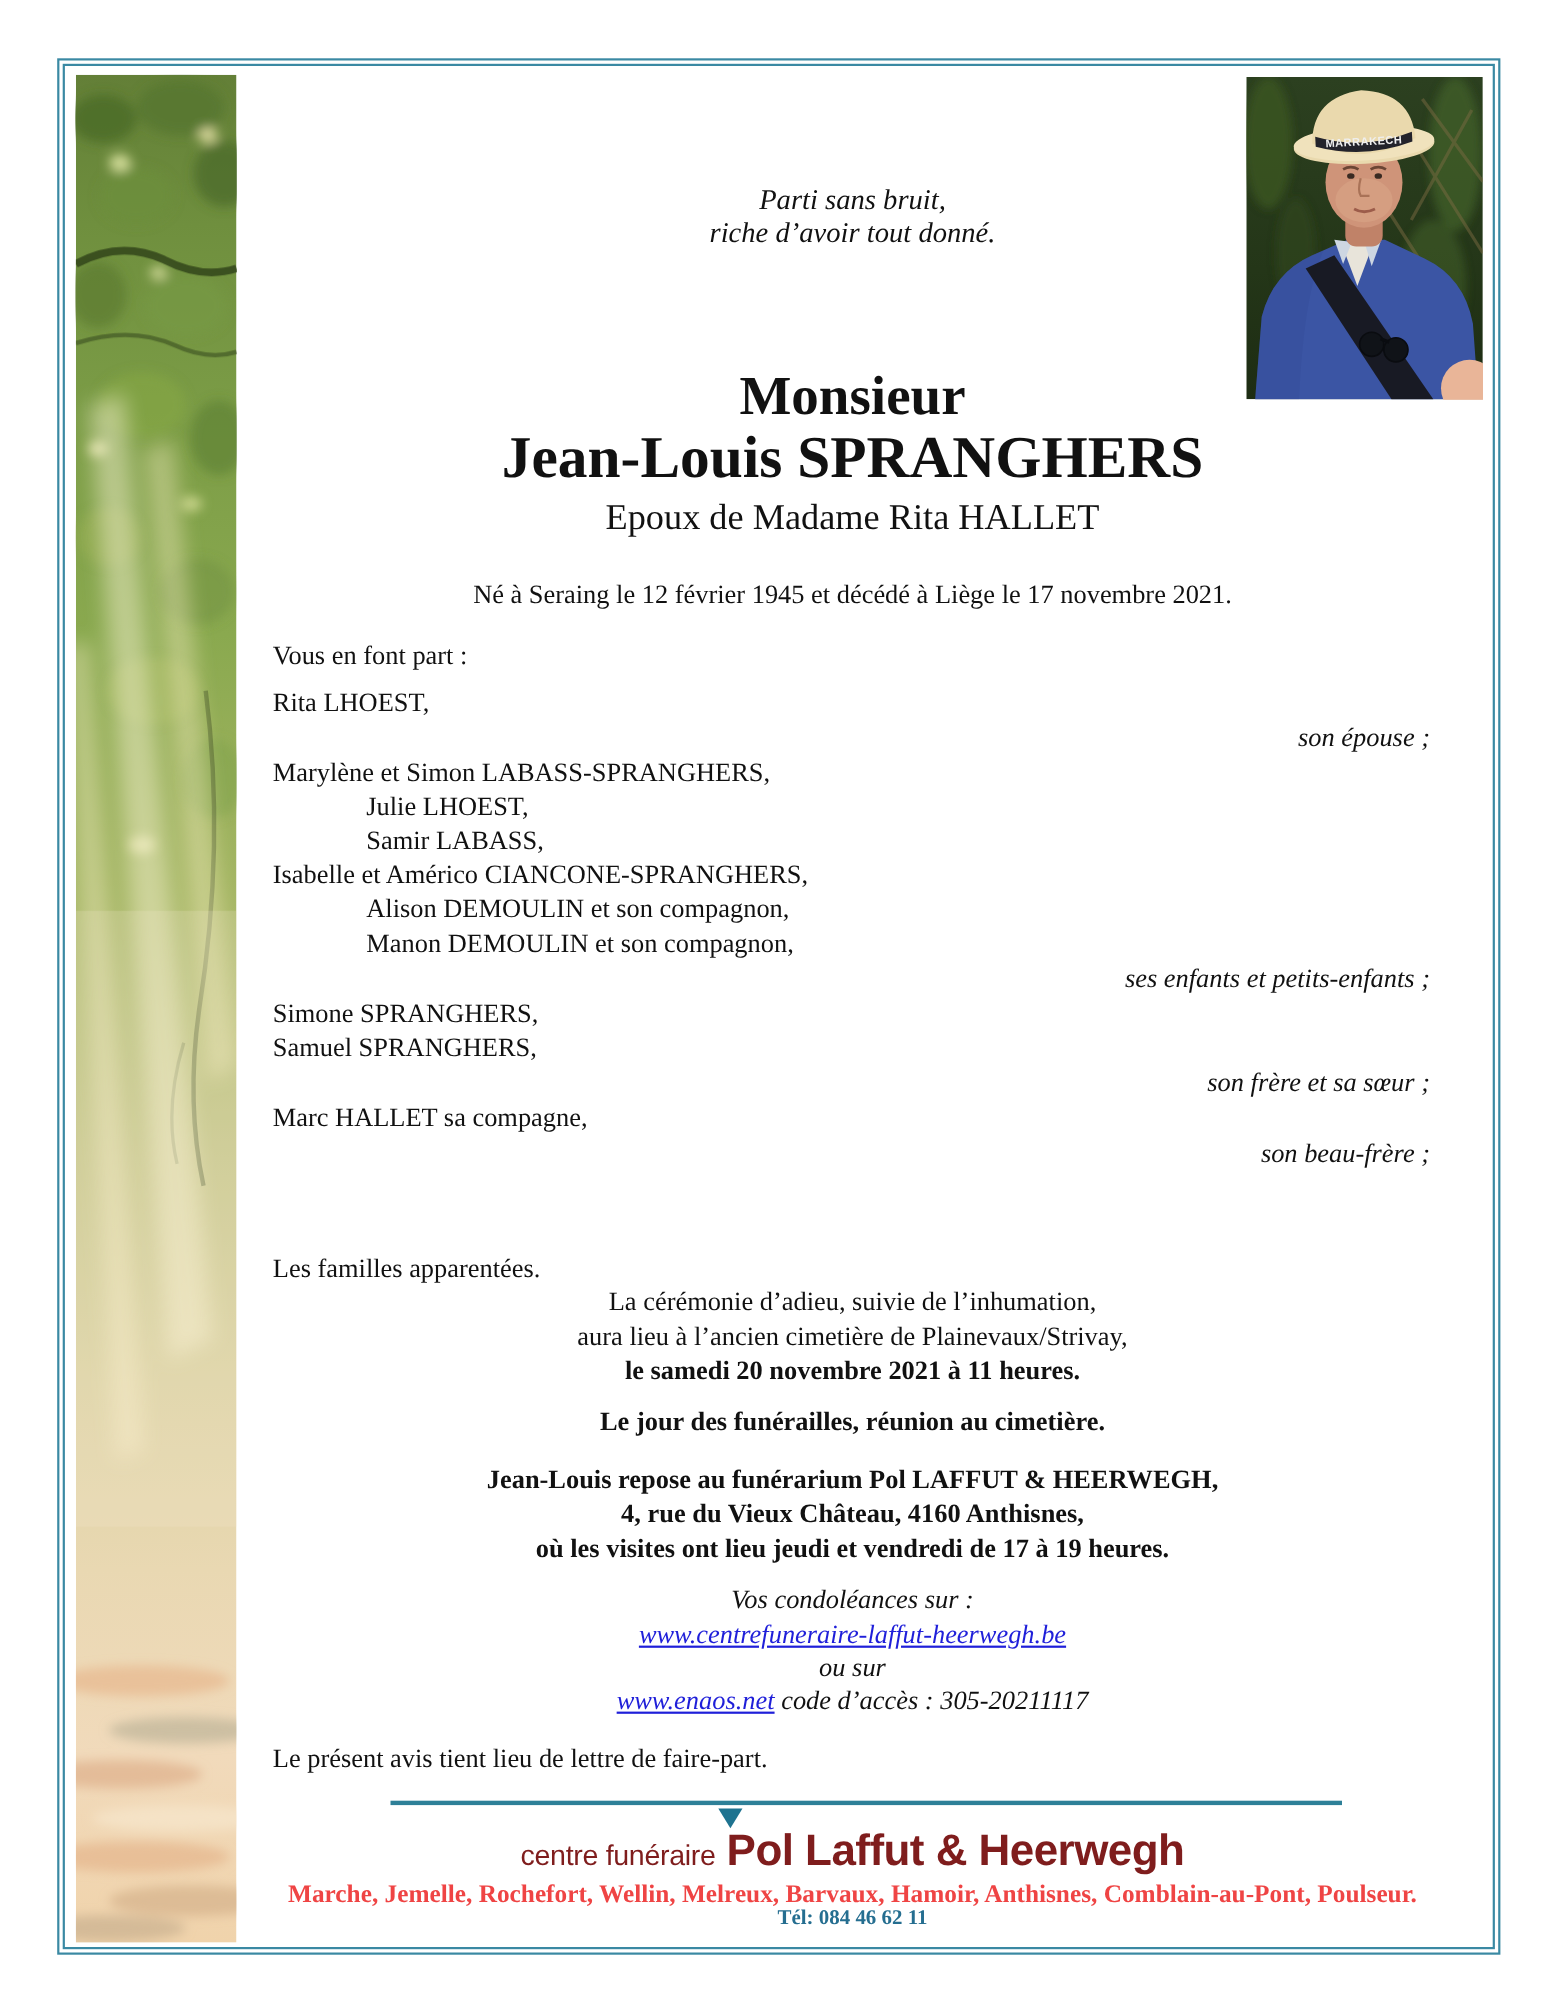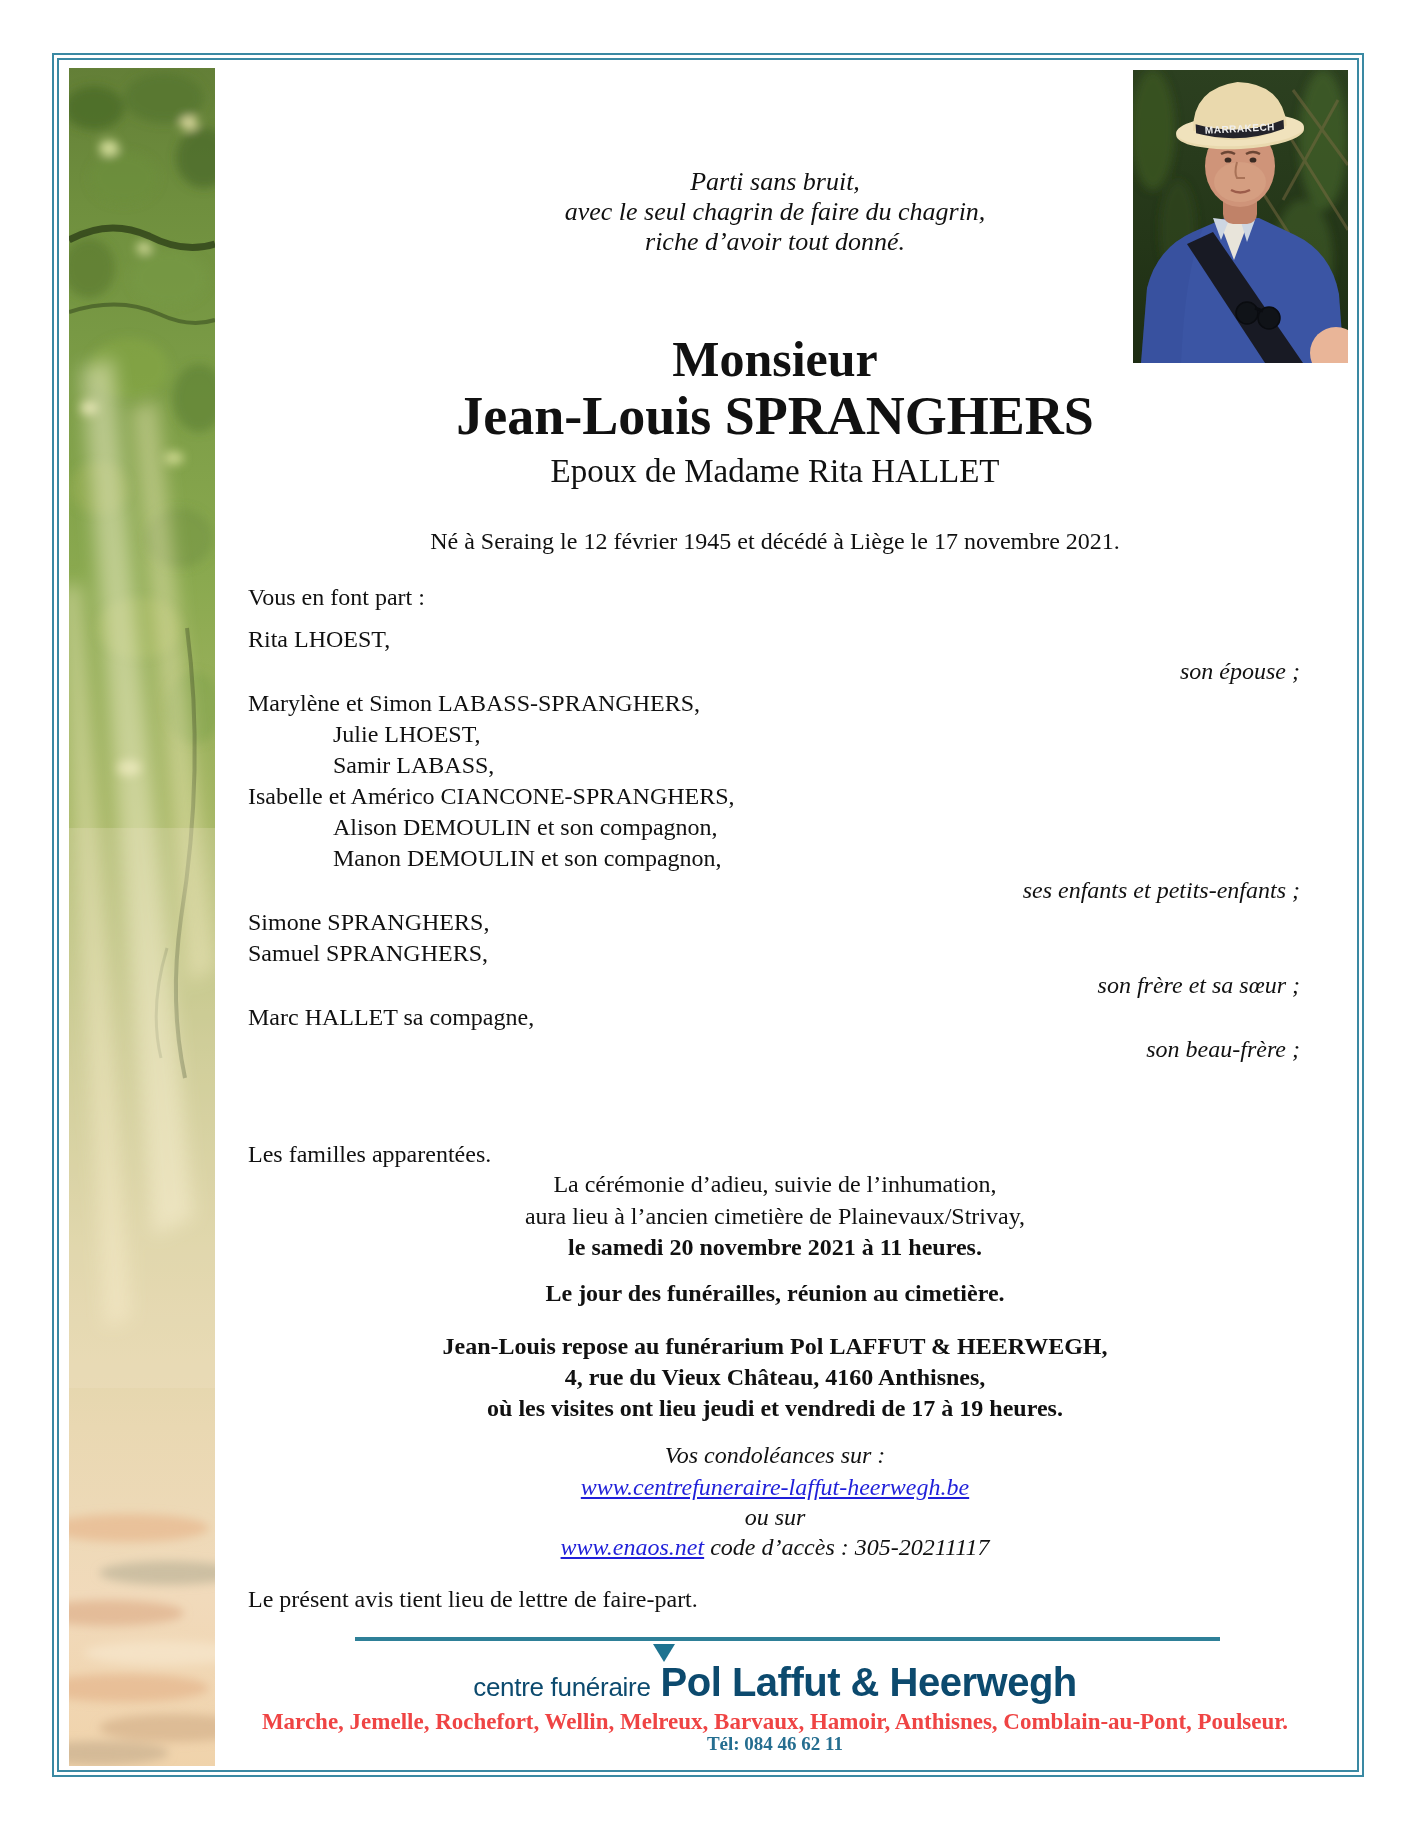--- a/index.html
+++ b/index.html
@@ -32,21 +32,21 @@
   .gathering{top:1278px;}
   .repose{top:1331px;line-height:31px;font-size:24px;}
   .cond-intro{top:1440px;}
   .cond-link1{top:1472px;}
   .cond-or{top:1502px;}
   .cond-link2{top:1532px;}
   .notice{top:1584px;}
   a.doclink{color:#1f1fd9;text-decoration:underline;font-style:italic;}
   
   .rule{left:355px;top:1637px;width:865px;height:4px;background:#2e8098;}
-  .logo-line{top:1660px;white-space:nowrap;color:#0c4a6e;font-family:"Liberation Sans", sans-serif;}
+  .logo-line{top:1660px;white-space:nowrap;color:#7f1d1d;font-family:"Liberation Sans", sans-serif;}
   .brand-prefix{font-size:26px;letter-spacing:-0.3px;margin-right:10px;vertical-align:baseline;}
   .brand-name{font-size:40px;font-weight:bold;letter-spacing:-0.5px;vertical-align:baseline;position:relative;display:inline-block;}
   .brand-tri{position:absolute;left:-8px;top:-16px;width:0;height:0;
     border-left:11px solid transparent;border-right:11px solid transparent;border-top:18px solid #1e7390;}
   .towns{top:1709px;font-size:23px;font-weight:bold;color:#ef4444;}
   .phone{top:1733px;font-size:19px;font-weight:bold;color:#256e90;}
   .strip{left:69px;top:68px;width:146px;height:1698px;}
   .photo{left:1133px;top:70px;width:215px;height:293px;}
 </style>
 </head>
@@ -178,21 +178,20 @@
     <circle cx="114" cy="243" r="11"></circle>
     <circle cx="136" cy="248" r="11"></circle>
     <path d="M 122 238 L 130 241" stroke="#0a0c10" stroke-width="3" fill="none"></path>
   </g>
 
   <ellipse cx="203" cy="283" rx="26" ry="26" fill="#e9b598"></ellipse>
 </svg>
 
 <div class="abs col center epigraph it">
   <div>Parti sans bruit,</div>
-  <div>avec le seul chagrin de faire du chagrin,</div>
   <div>riche d’avoir tout donné.</div>
 </div>
 
 <div class="abs col center t-salutation">Monsieur</div>
 <div class="abs col center t-name">Jean-Louis SPRANGHERS</div>
 <div class="abs col center t-spouse">Epoux de Madame Rita HALLET</div>
 <div class="abs col center body24 life">Né à Seraing le 12 février 1945 et décédé à Liège le 17 novembre 2021.</div>
 
 <div class="abs col body24 intro">Vous en font part :</div>
 

